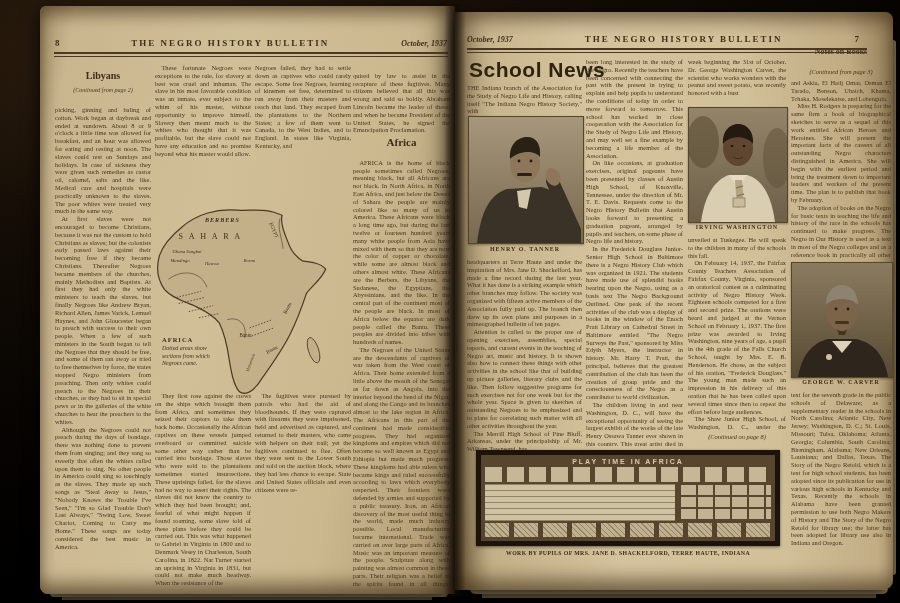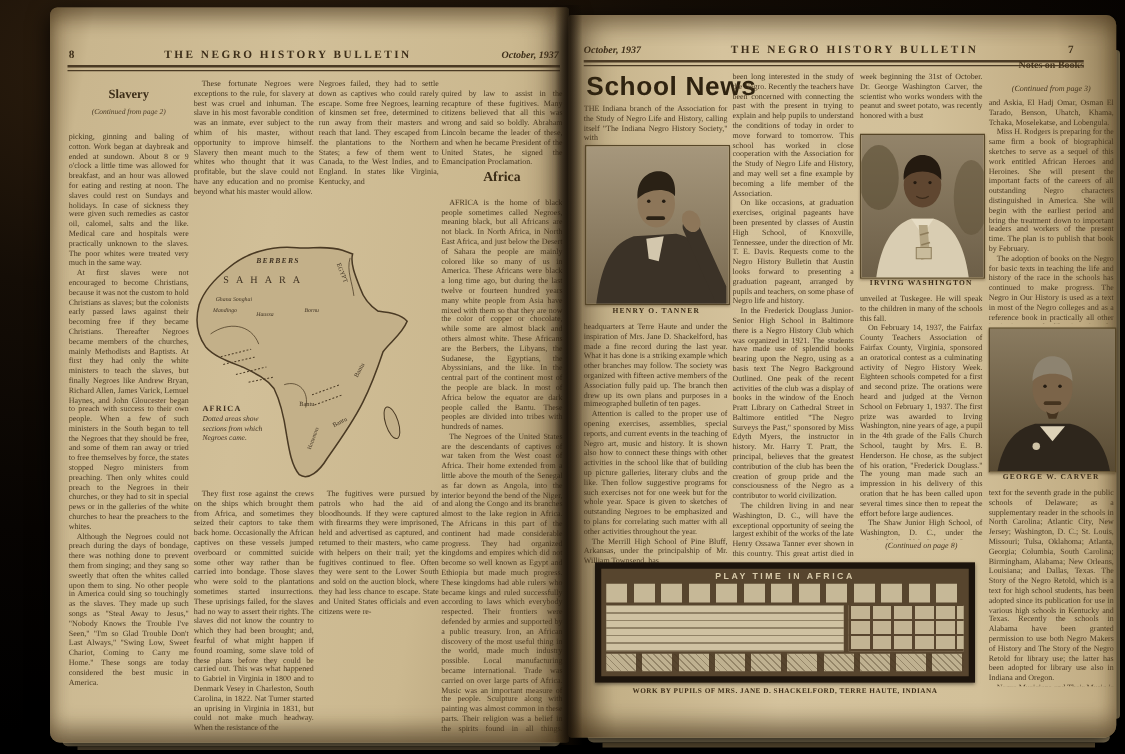--- a/index.html
+++ b/index.html
@@ -64,31 +64,31 @@
   <div class="page page-left">
     <div class="pghead" style="left:15px;top:32px;width:392px;">
       <span class="num">8</span>
       <span class="ttl">THE NEGRO HISTORY BULLETIN</span>
       <span class="dt">October, 1937</span>
     </div>
     <div class="rule" style="left:14px;top:46px;width:394px;height:2px;"></div>
     <div class="rule" style="left:14px;top:50px;width:394px;height:1px;"></div>
 
     <div class="col" style="left:15px;top:58px;width:96px;height:522px;">
-      <div class="subhead">Slavery</div>
+      <div class="subhead">Libyans</div>
       <div class="subnote">(Continued from page 2)</div>
       <span>picking, ginning and baling of cotton. Work began at daybreak and ended at sundown. About 8 or 9 o'clock a little time was allowed for breakfast, and an hour was allowed for eating and resting at noon. The slaves could rest on Sundays and holidays. In case of sickness they were given such remedies as castor oil, calomel, salts and the like. Medical care and hospitals were practically unknown to the slaves. The poor whites were treated very much in the same way.
  At first slaves were not encouraged to become Christians, because it was not the custom to hold Christians as slaves; but the colonists early passed laws against their becoming free if they became Christians. Thereafter Negroes became members of the churches, mainly Methodists and Baptists. At first they had only the white ministers to teach the slaves, but finally Negroes like Andrew Bryan, Richard Allen, James Varick, Lemuel Haynes, and John Gloucester began to preach with success to their own people. When a few of such ministers in the South began to tell the Negroes that they should be free, and some of them ran away or tried to free themselves by force, the states stopped Negro ministers from preaching. Then only whites could preach to the Negroes in their churches, or they had to sit in special pews or in the galleries of the white churches to hear the preachers to the whites.
  Although the Negroes could not preach during the days of bondage, there was nothing done to prevent them from singing; and they sang so sweetly that often the whites called upon them to sing. No other people in America could sing so touchingly as the slaves. They made up such songs as "Steal Away to Jesus," "Nobody Knows the Trouble I've Seen," "I'm so Glad Trouble Don't Last Always," "Swing Low, Sweet Chariot, Coming to Carry me Home." These songs are today considered the best music in America.</span>
     </div>
 
     <div class="col" style="left:115px;top:58px;width:96px;height:118px;"> These fortunate Negroes were exceptions to the rule, for slavery at best was cruel and inhuman. The slave in his most favorable condition was an inmate, ever subject to the whim of his master, without opportunity to improve himself. Slavery then meant much to the whites who thought that it was profitable, but the slave could not have any education and no promise beyond what his master would allow.</div>
     <div class="col" style="left:215px;top:58px;width:96px;height:118px;">Negroes failed, they had to settle down as captives who could rarely escape. Some free Negroes, learning of kinsmen set free, determined to run away from their masters and reach that land. They escaped from the plantations to the Northern States; a few of them went to Canada, to the West Indies, and to England. In states like Virginia, Kentucky, and</div>
 
-    <div class="mapbox" style="left:108px;top:180px;width:186px;height:208px;">
+    <div class="mapbox" style="left:108px;top:192px;width:186px;height:208px;">
       <svg width="186" height="208" viewBox="0 0 183 205">
         <path d="M34,28 C48,16 68,10 88,12 C100,13 112,10 124,14 L132,17 C130,24 134,34 138,44 C141,53 146,58 152,62 C160,63 170,64 175,70 C171,80 162,86 156,94 C152,106 147,120 140,134 C132,150 122,164 112,178 C106,188 97,196 90,191 C84,184 82,172 80,160 C78,146 75,133 70,123 C63,114 53,110 45,106 C35,102 23,98 16,90 C9,80 8,68 11,57 C15,45 24,36 34,28 Z" fill="#c3b089" stroke="#4a3a24" stroke-width="1.2"></path>
         <ellipse cx="163" cy="150" rx="5" ry="13" transform="rotate(-18 163 150)" fill="#c3b089" stroke="#4a3a24" stroke-width="0.8"></ellipse>
         <path d="M130,20 C127,30 132,40 133,50" fill="none" stroke="#4a3a24" stroke-width="0.6"></path>
         <path d="M20,80 C34,70 52,72 58,88" fill="none" stroke="#4a3a24" stroke-width="0.6"></path>
         <path d="M78,120 C90,116 98,126 95,138" fill="none" stroke="#4a3a24" stroke-width="0.6"></path>
         <g stroke="#4a3a24" stroke-width="0.8" stroke-dasharray="1.5,1.5">
           <line x1="28" y1="98" x2="52" y2="92"></line>
           <line x1="30" y1="104" x2="56" y2="98"></line>
           <line x1="40" y1="112" x2="64" y2="106"></line>

